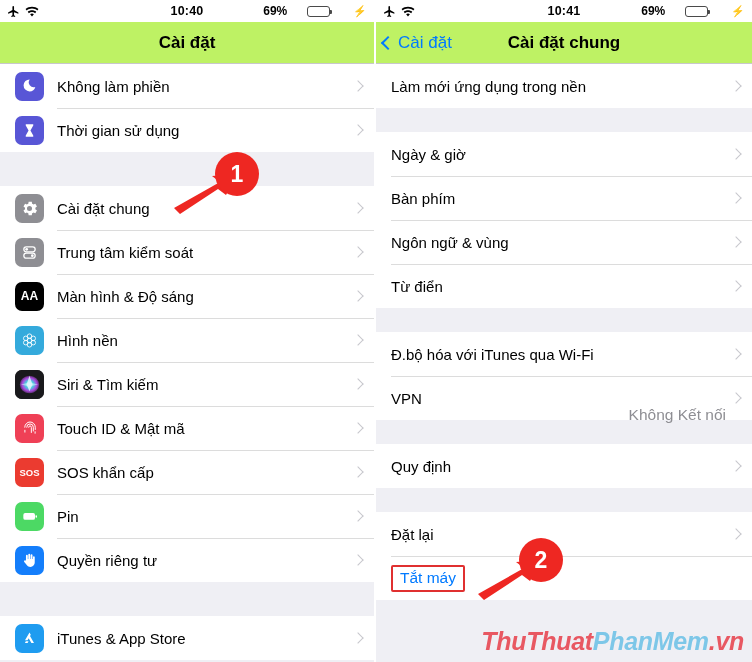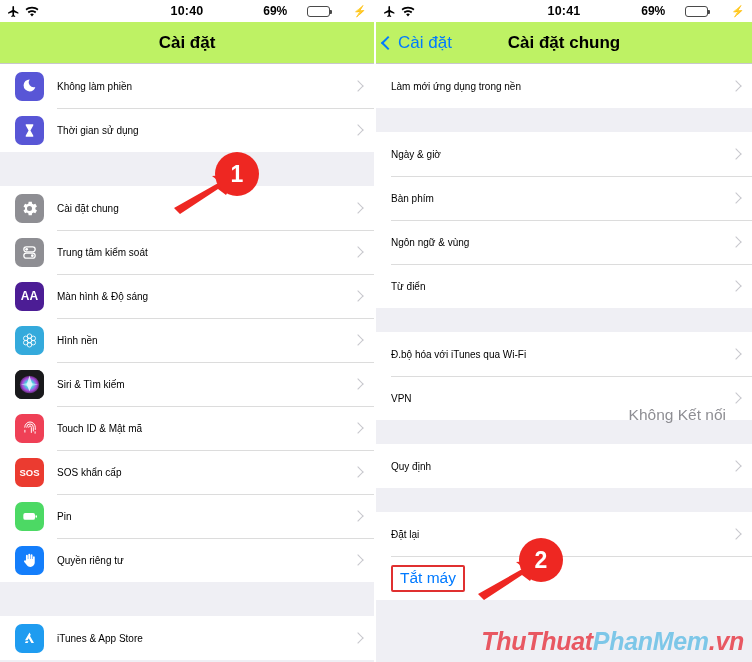--- a/index.html
+++ b/index.html
@@ -73,21 +73,21 @@
     height: 44px; background: #fff;
     display: flex; align-items: center;
     padding-left: 15px; padding-right: 12px;
     position: relative;
   }
   .row + .row::before {
     content: ""; position: absolute; left: 15px; right: 0; top: 0;
     height: 1px; background: #dcdcdc;
   }
   .row.has-icon + .row.has-icon::before { left: 57px; }
-  .row-label { font-size: 10px; color: #000; flex: 1; }
+  .row-label { font-size: 15px; color: #000; flex: 1; }
   .row-value { font-size: 15.5px; color: #8e8e93; margin-right: 6px; margin-top: 33px; }
   .chev {
     width: 8px; height: 8px;
     border-top: 1.8px solid #c7c7cc; border-right: 1.8px solid #c7c7cc;
     transform: rotate(45deg); flex-shrink: 0;
   }
   .icon {
     width: 29px; height: 29px; border-radius: 7px;
     margin-right: 13px; flex-shrink: 0;
     display: flex; align-items: center; justify-content: center;
@@ -186,21 +186,21 @@
                   <rect x="4" y="13" width="16" height="7" rx="3.5"></rect>
                 </g>
                 <circle cx="8" cy="7.5" r="1.9" fill="#fff"></circle>
                 <circle cx="16" cy="16.5" r="1.9" fill="#fff"></circle>
               </svg>
           </span>
           <span class="row-label">Trung tâm kiểm soát</span>
           <span class="chev"></span>
         </div>
         <div class="row has-icon">
-          <span class="icon" style="background:#4c1d95;font-size:12px">AA</span>
+          <span class="icon" style="background:#000000;font-size:12px">AA</span>
           <span class="row-label">Màn hình &amp; Độ sáng</span>
           <span class="chev"></span>
         </div>
         <div class="row has-icon">
           <span class="icon" style="background:#34aadc">
             <svg width="19" height="19" viewBox="0 0 24 24">
                 <g fill="none" stroke="#fff" stroke-width="1.1">
                   <circle cx="12" cy="12" r="3"></circle>
                   <circle cx="12" cy="6.6" r="2.9"></circle>
                   <circle cx="12" cy="17.4" r="2.9"></circle>

